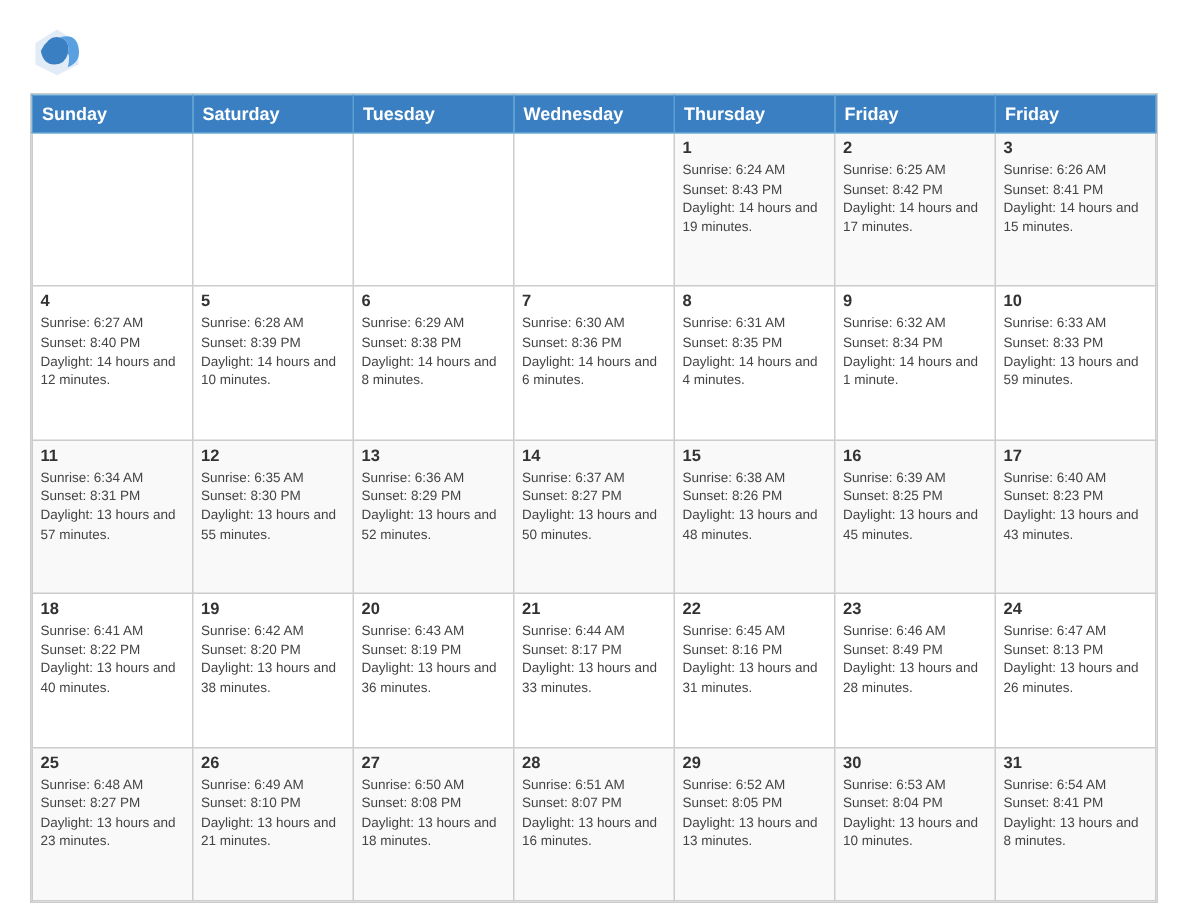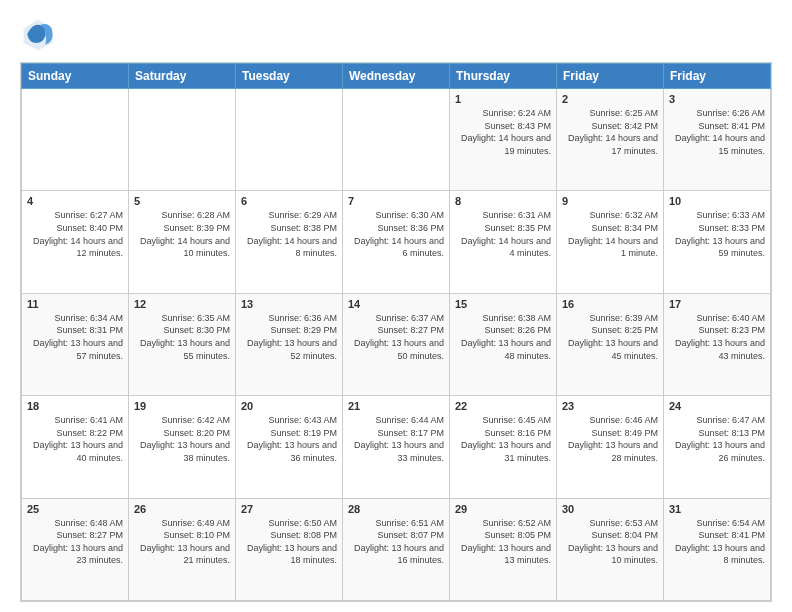--- a/index.html
+++ b/index.html
@@ -94,21 +94,20 @@
       font-size: 11px;
       font-weight: bold;
       color: #333;
       display: block;
       margin-bottom: 2px;
     }
     .day-info {
       font-size: 9px;
       color: #444;
       line-height: 1.4;
-      text-align: right;
     }
     .empty-cell {
       background: #fff !important;
     }
   </style>
 </head>
 <body>
 
 <div class="page">
   <div class="header">

